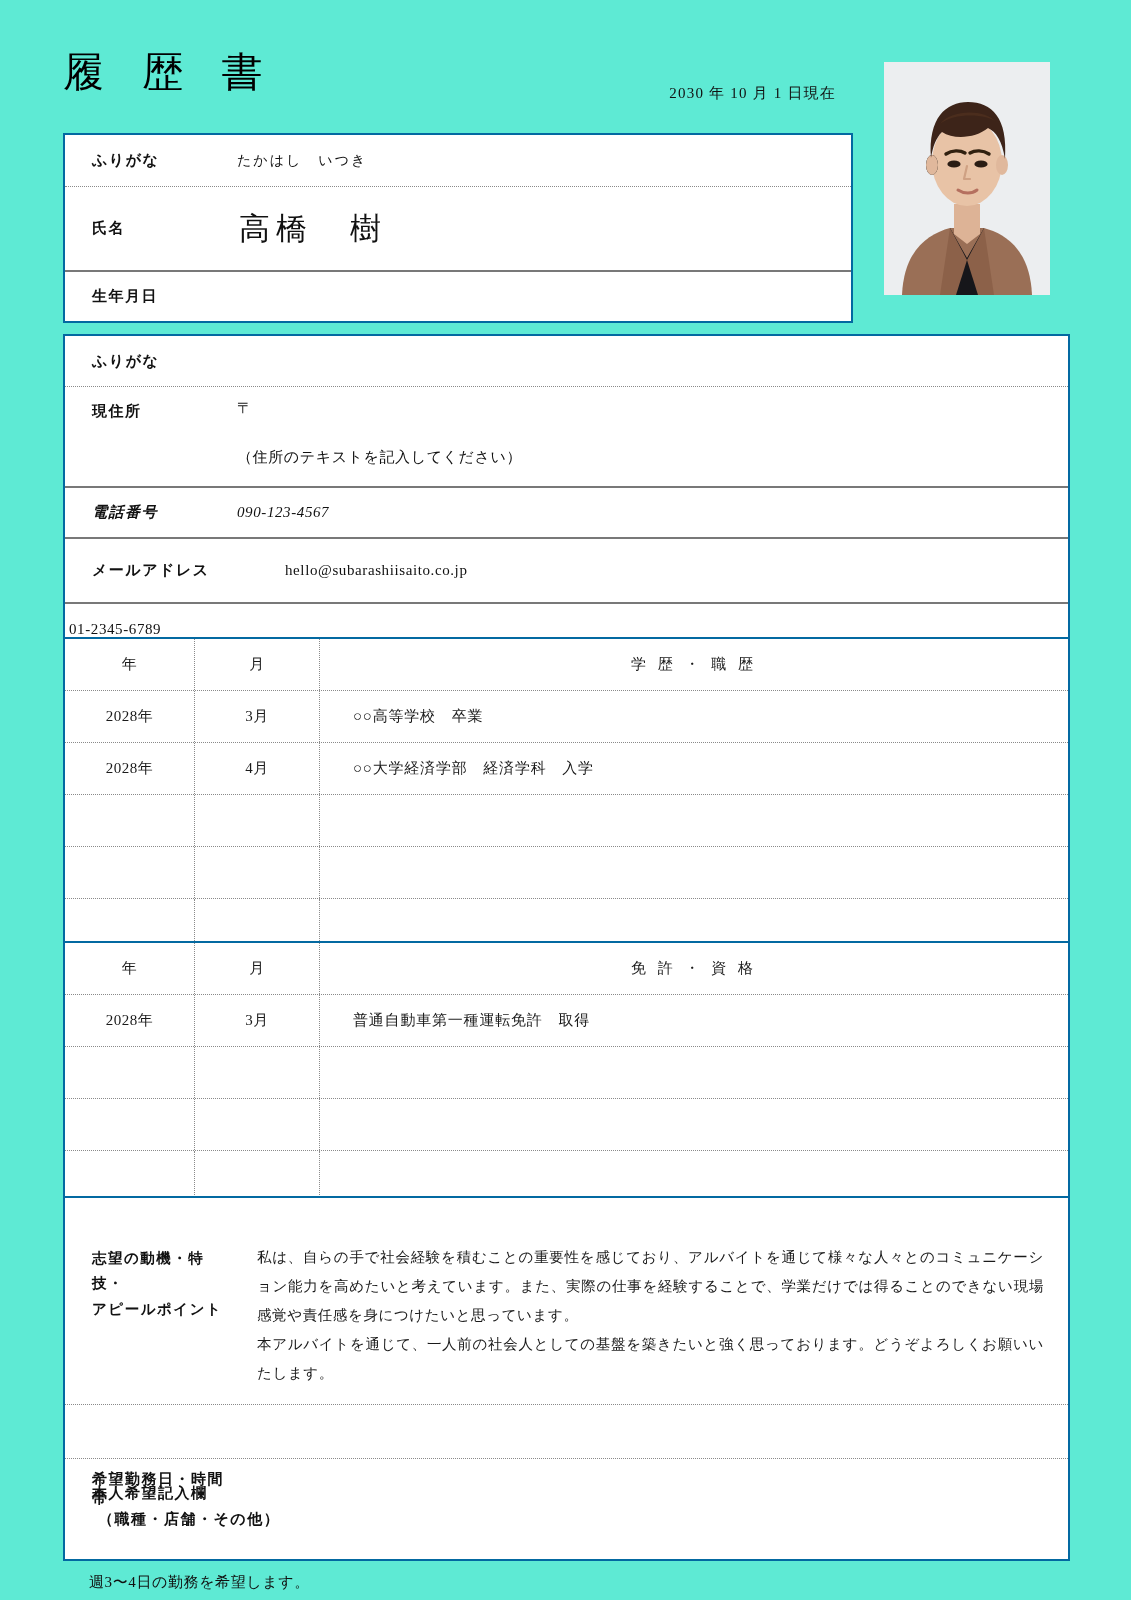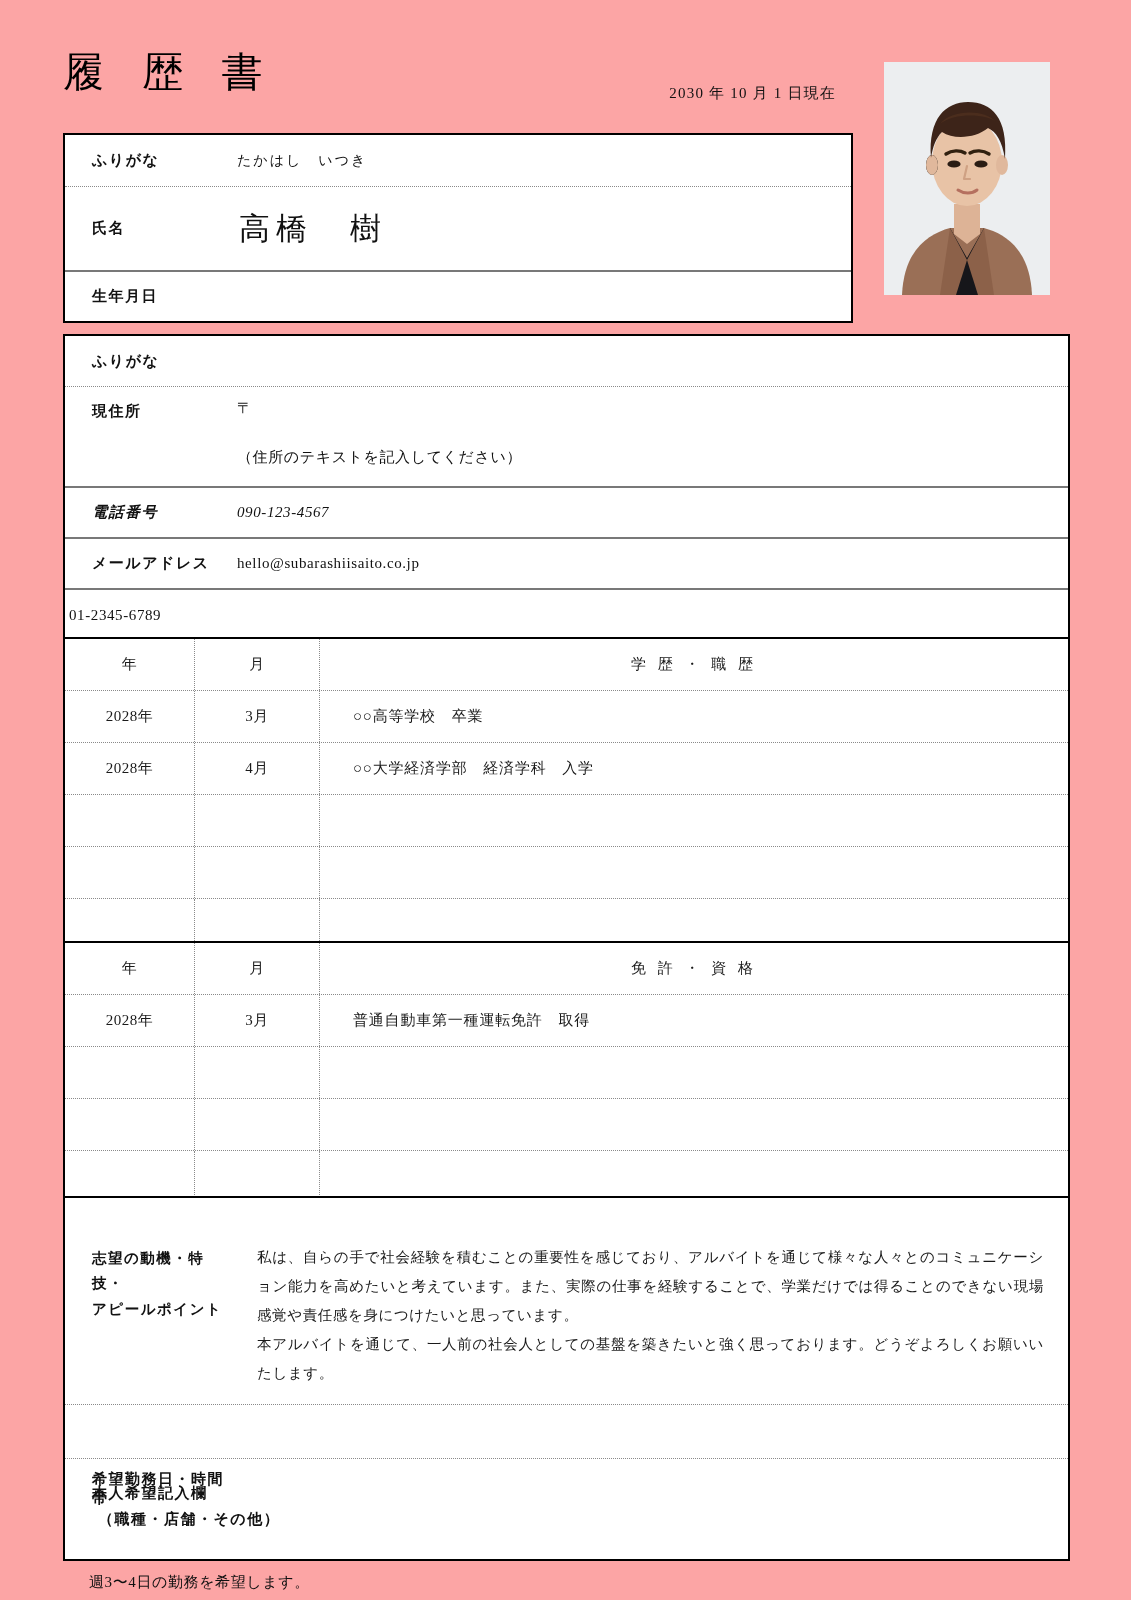--- a/index.html
+++ b/index.html
@@ -13,21 +13,21 @@
     width: 1131px;
     height: 1600px;
     position: relative;
     overflow: hidden;
   }
 
   .page {
     position: relative;
     width: 1131px;
     height: 1600px;
-    background: #fca5a5;
+    background: #5eead4;
   }
 
   
   .doc-title {
     position: absolute;
     left: 63px;
     top: 52px;
     font-size: 41px;
     letter-spacing: 14px;
     font-weight: 400;
@@ -52,21 +52,21 @@
     width: 166px;
     height: 233px;
     background: #eceef0;
     overflow: hidden;
   }
   .photo-box svg { display: block; width: 100%; height: 100%; }
 
   
   .tbl {
     position: absolute;
-    border: 2px solid #000000;
+    border: 2px solid #0369a1;
     box-sizing: border-box;
     background: #fff;
   }
   .row {
     display: flex;
     box-sizing: border-box;
     position: relative;
   }
   .b-dot { border-bottom: 1px dotted #8a8a8a; }
   .b-sol { border-bottom: 2px solid #787878; }
@@ -109,21 +109,21 @@
 
   
   #contact-table { left: 63px; top: 334px; width: 1007px; }
   #contact-table .r-addr-furigana { height: 51px; }
   #contact-table .r-addr { height: 101px; }
   #contact-table .r-addr .lbl { align-items: flex-start; padding-top: 15px; }
   #contact-table .r-addr .val { flex-direction: column; align-items: flex-start; justify-content: flex-start; padding-top: 12px; }
   #contact-table .r-addr .val .postal { letter-spacing: 1px; }
   #contact-table .r-addr .val .addr-ph { margin-top: 30px; }
   #contact-table .r-tel { height: 51px; font-style: italic; }
-  #contact-table .r-mail { height: 51px; }
+  #contact-table .r-mail { height: 65px; gap: 48px; }
   #contact-table .r-emg { height: 50px; }
 
   
   .hist { left: 63px; width: 1007px; }
   .hist .hrow { display: flex; box-sizing: border-box; }
   .hist .c-year {
     width: 130px; flex: 0 0 130px;
     box-sizing: border-box;
     border-right: 1px dotted #8a8a8a;
     display: flex; align-items: center; justify-content: center;

